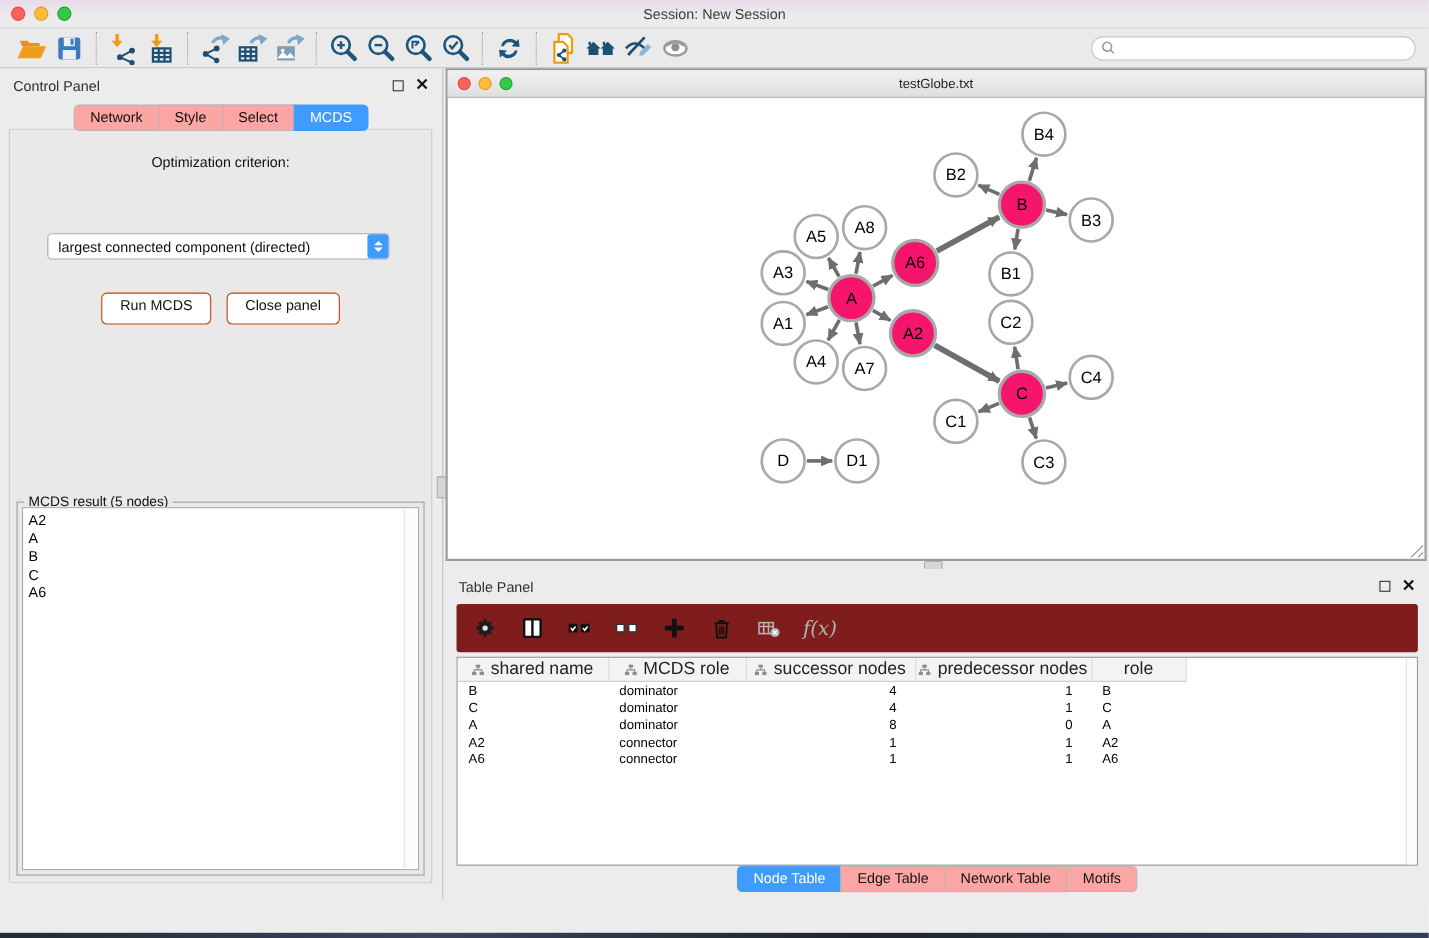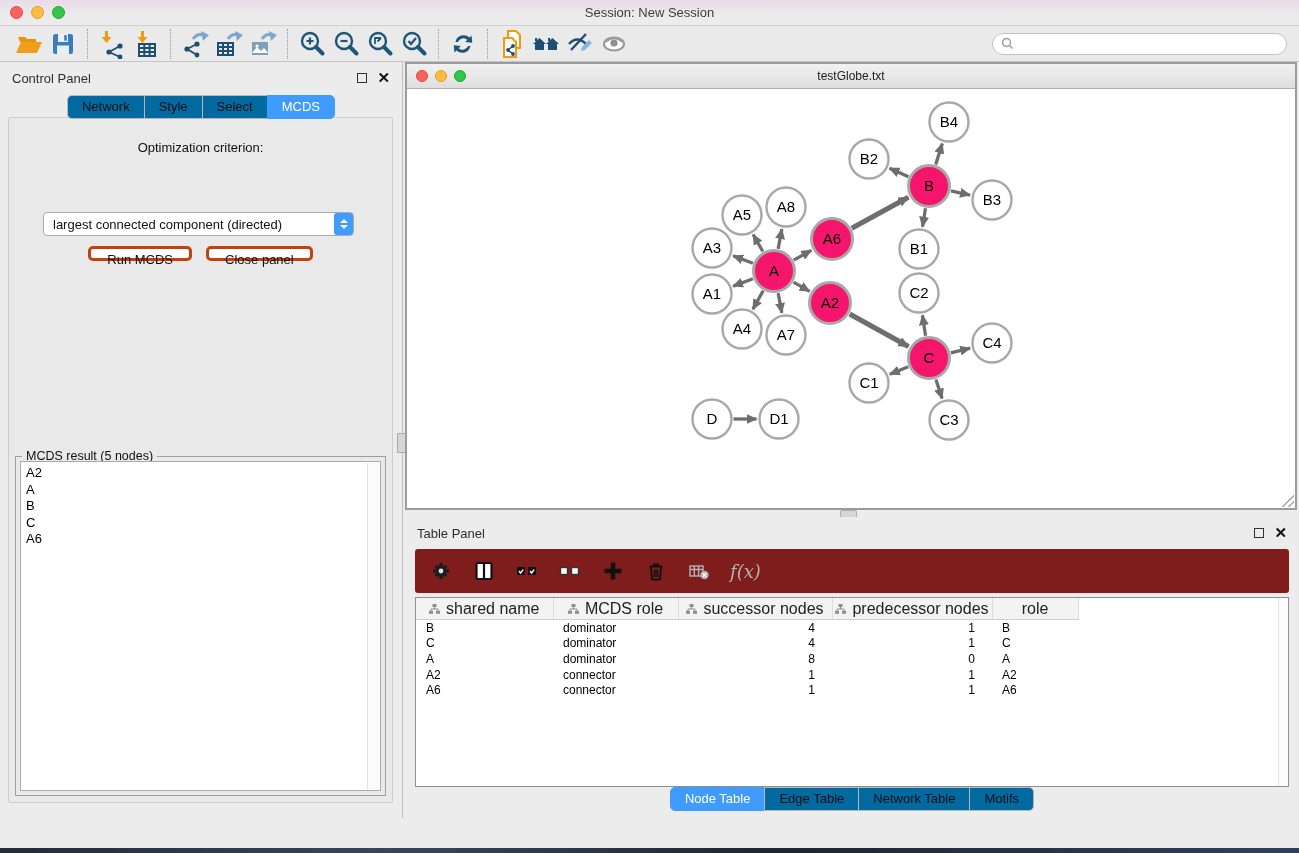--- a/index.html
+++ b/index.html
@@ -19,34 +19,34 @@
   .searchbox{margin-left:auto;width:295px;height:22px;background:#fff;border:1px solid #c3c3c3;border-radius:12px;display:flex;align-items:center;padding:0 8px;gap:6px;box-sizing:border-box;}
   .searchbox input{border:none;outline:none;flex:1;font-size:12px;font-family:"Liberation Sans",sans-serif;background:transparent;}
   
   .control-panel{position:absolute;left:0;top:62px;width:403px;height:756px;background:#ececec;border-right:1px solid #bfbfbf;box-sizing:border-box;}
   .panel-header{height:32px;display:flex;align-items:center;padding:0 12px;}
   .panel-title{font-size:13px;color:#2e2e2e;}
   .panel-header-icons{margin-left:auto;display:flex;align-items:center;gap:10px;}
   .float-box{width:10px;height:10px;border:1.6px solid #333;box-sizing:border-box;}
   .close-x{font-size:15px;font-weight:bold;color:#111;line-height:10px;}
   .cp-tabs{position:absolute;left:0;right:0;top:33px;display:flex;justify-content:center;z-index:2;}
-  .tab{height:22px;line-height:22px;padding:0 14px;background:#0369a1;border:1px solid #b7b7b7;font-size:13px;color:#111;margin-left:-1px;cursor:default;}
+  .tab{height:22px;line-height:22px;padding:0 14px;background:#fca5a5;border:1px solid #b7b7b7;font-size:13px;color:#111;margin-left:-1px;cursor:default;}
   .tab:first-child{border-radius:5px 0 0 5px;margin-left:0;}
   .tab:last-child{border-radius:0 5px 5px 0;}
   .tab.active{background:#3f9bfd;border-color:#3f9bfd;color:#fff;}
   .cp-body{position:absolute;left:8px;right:9px;top:55px;bottom:15px;background:#e9e9e9;border:1px solid #cdcdcd;border-radius:2px;}
   .opt-label{margin-top:22px;text-align:center;font-size:13px;color:#111;}
   .criterion{position:absolute;left:34px;right:38px;top:94px;height:24px;background:#fff;border:1px solid #ababab;border-radius:4px;display:flex;align-items:center;box-sizing:border-box;}
   .criterion .val{flex:1;font-size:13px;padding-left:9px;color:#111;white-space:nowrap;}
   .stepper{width:19px;height:22px;background:#3f9bfd;border-radius:3px;margin-right:0px;display:flex;flex-direction:column;align-items:center;justify-content:center;gap:2px;}
   .chev{width:0;height:0;border-left:4px solid transparent;border-right:4px solid transparent;}
   .chev.up{border-bottom:4px solid #fff;}
   .chev.down{border-top:4px solid #fff;}
   .cp-buttons{position:absolute;left:0;right:0;top:128px;display:flex;justify-content:center;gap:14px;}
-  .btn{height:15px;line-height:21px;padding:0 16px;background:#fff;border:3px solid #c2410c;border-radius:5px;font-size:13px;color:#111;box-sizing:border-box;cursor:default;}
+  .btn{height:29px;line-height:21px;padding:0 16px;background:#fff;border:1px solid #c2410c;border-radius:5px;font-size:13px;color:#111;box-sizing:border-box;cursor:default;margin-top:20px;}
   .result-box{position:absolute;left:6px;right:6px;top:338px;bottom:6px;border:1px solid #9e9e9e;}
   .result-legend{position:absolute;top:-8px;left:6px;background:#e9e9e9;padding:0 4px;font-size:12.5px;color:#111;}
   .result-list{position:absolute;left:4px;right:4px;top:4px;bottom:4px;background:#fff;border:1px solid #ababab;padding:3px 0 0 5px;box-sizing:border-box;overflow:hidden;}
   .result-scroll{position:absolute;top:1px;bottom:1px;right:1px;width:11px;background:#fbfbfb;border-left:1px solid #e2e2e2;}
   .mcds-item{font-size:13px;line-height:16.5px;color:#000;}
   .v-grip{position:absolute;right:-4px;top:371px;width:7px;height:18px;background:#d6d6d6;border:1px solid #a9a9a9;border-radius:1px;}
   
   .net-window{position:absolute;left:405px;top:62px;width:892px;height:448px;background:#fff;border:2px solid #9b9b9b;box-sizing:border-box;}
   .nw-titlebar{position:relative;height:24px;background:linear-gradient(#f1f1f1,#dedede);border-bottom:1px solid #b0b0b0;}
   .nw-lights{position:absolute;left:9px;top:6px;display:flex;gap:7px;}

